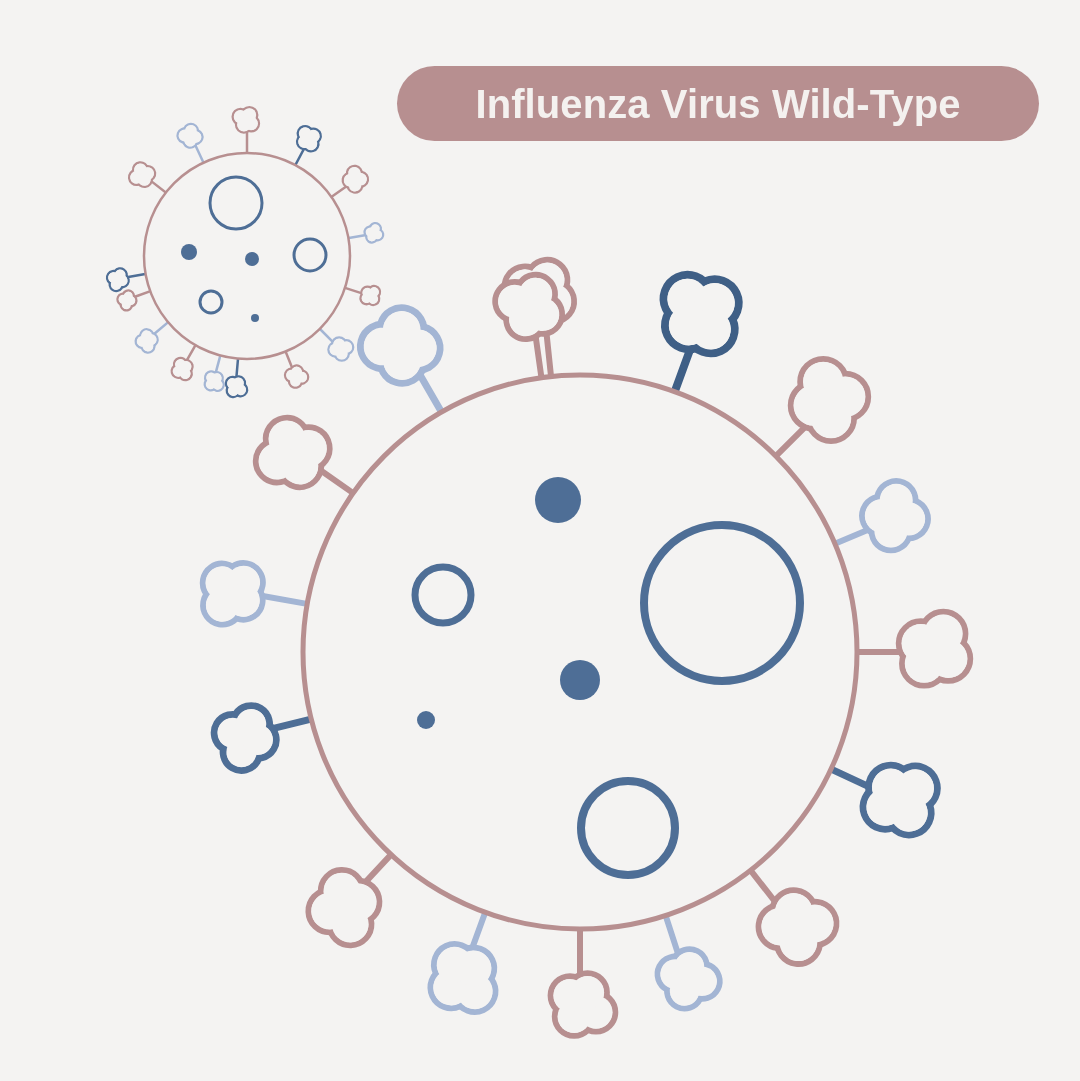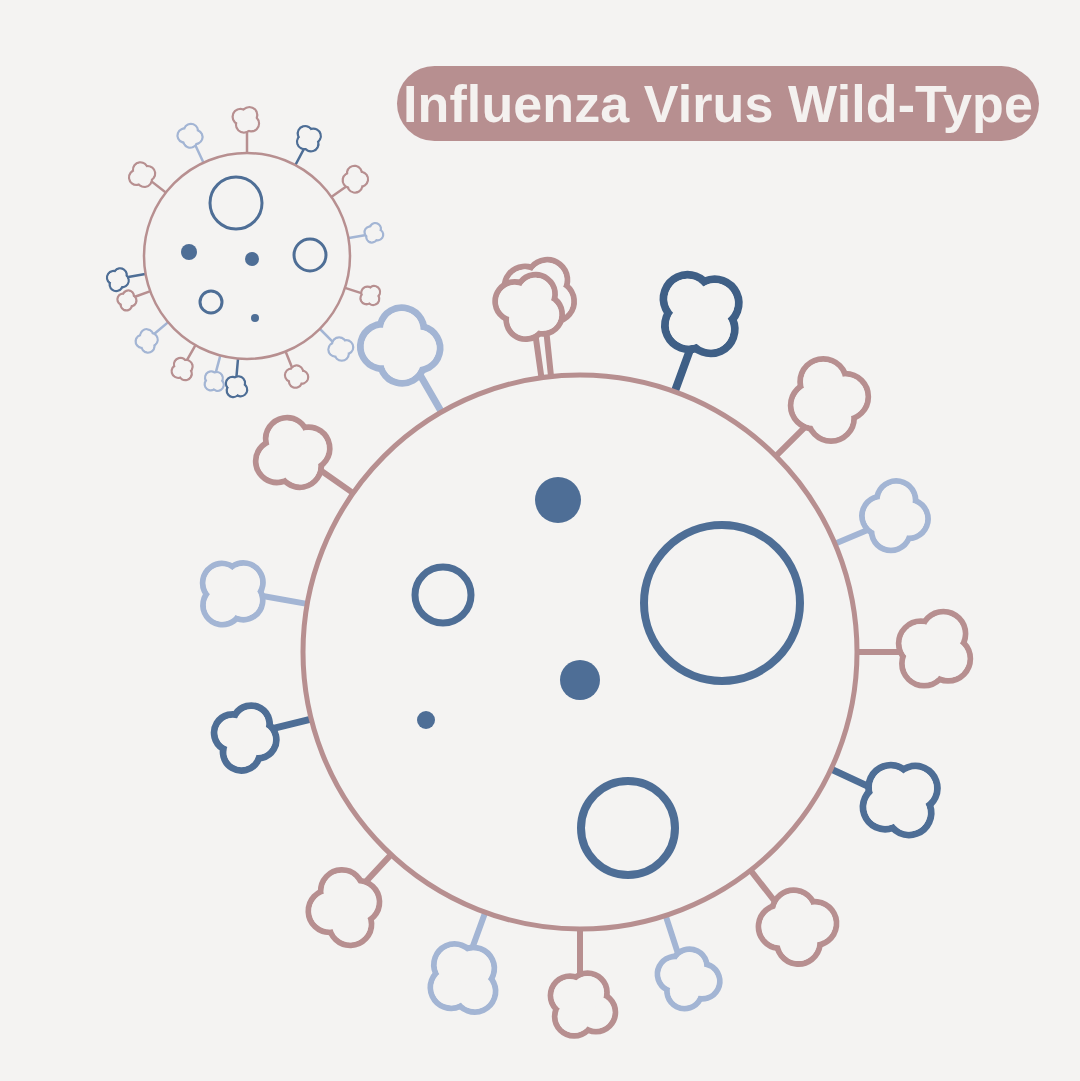--- a/index.html
+++ b/index.html
@@ -38,21 +38,21 @@
     background: #b78f90;
     display: flex;
     align-items: center;
     justify-content: center;
     box-sizing: border-box;
     z-index: 5;
   }
   #title-text {
     color: #f4f1ef;
     font-family: "Liberation Sans", sans-serif;
-    font-size: 52px;
+    font-size: 40px;
     font-weight: bold;
     letter-spacing: 0.1px;
     line-height: 1;
     white-space: nowrap;
     user-select: none;
     text-align: center;
   }
 </style>
 </head>
 <body style="background: rgb(244, 243, 242);">

